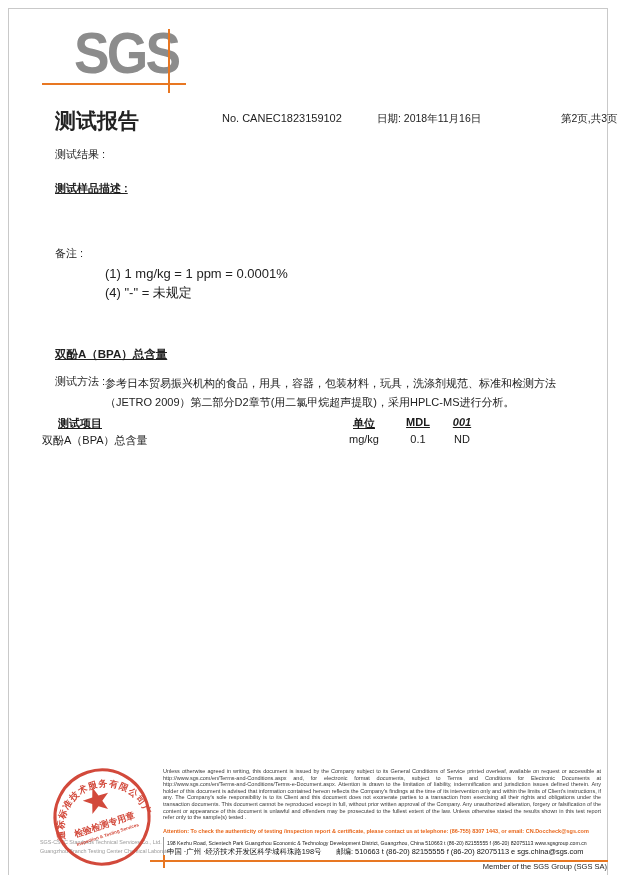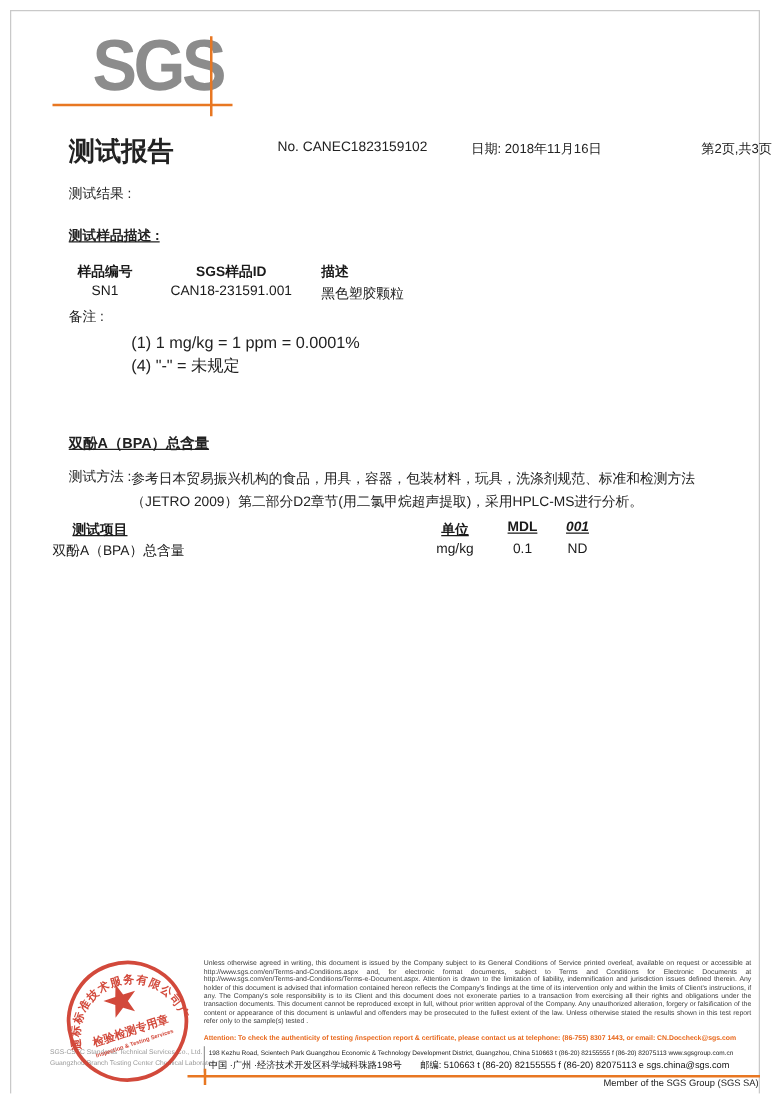--- a/index.html
+++ b/index.html
@@ -81,28 +81,20 @@
   <div class="logo-vline"></div>
 
   <div class="doc-title">测试报告</div>
   <div class="report-no">No. CANEC1823159102</div>
   <div class="report-date">日期: 2018年11月16日</div>
   <div class="report-page">第2页,共3页</div>
 
   <div class="lbl" style="left:55px; top:147px;">测试结果 :</div>
   <div class="lbl b u" style="left:55px; top:181px;">测试样品描述 :</div>
 
-  <div class="sample-table">
-    <span class="c1 hdr">样品编号</span>
-    <span class="c2 hdr">SGS样品ID</span>
-    <span class="c3 hdr">描述</span>
-    <span class="c1 val">SN1</span>
-    <span class="c2 val">CAN18-231591.001</span>
-    <span class="c3 val">黑色塑胶颗粒</span>
-  </div>
 
   <div class="lbl" style="left:55px; top:246px;">备注 :</div>
   <div class="notes">
     <div>(1) 1 mg/kg = 1 ppm = 0.0001%</div>
     <div>(4) "-" = 未规定</div>
   </div>
 
   <div class="lbl b u" style="left:55px; top:347px; font-size:11.5px;">双酚A（BPA）总含量</div>
 
   <div class="lbl" style="left:55px; top:374px;">测试方法 :</div>

